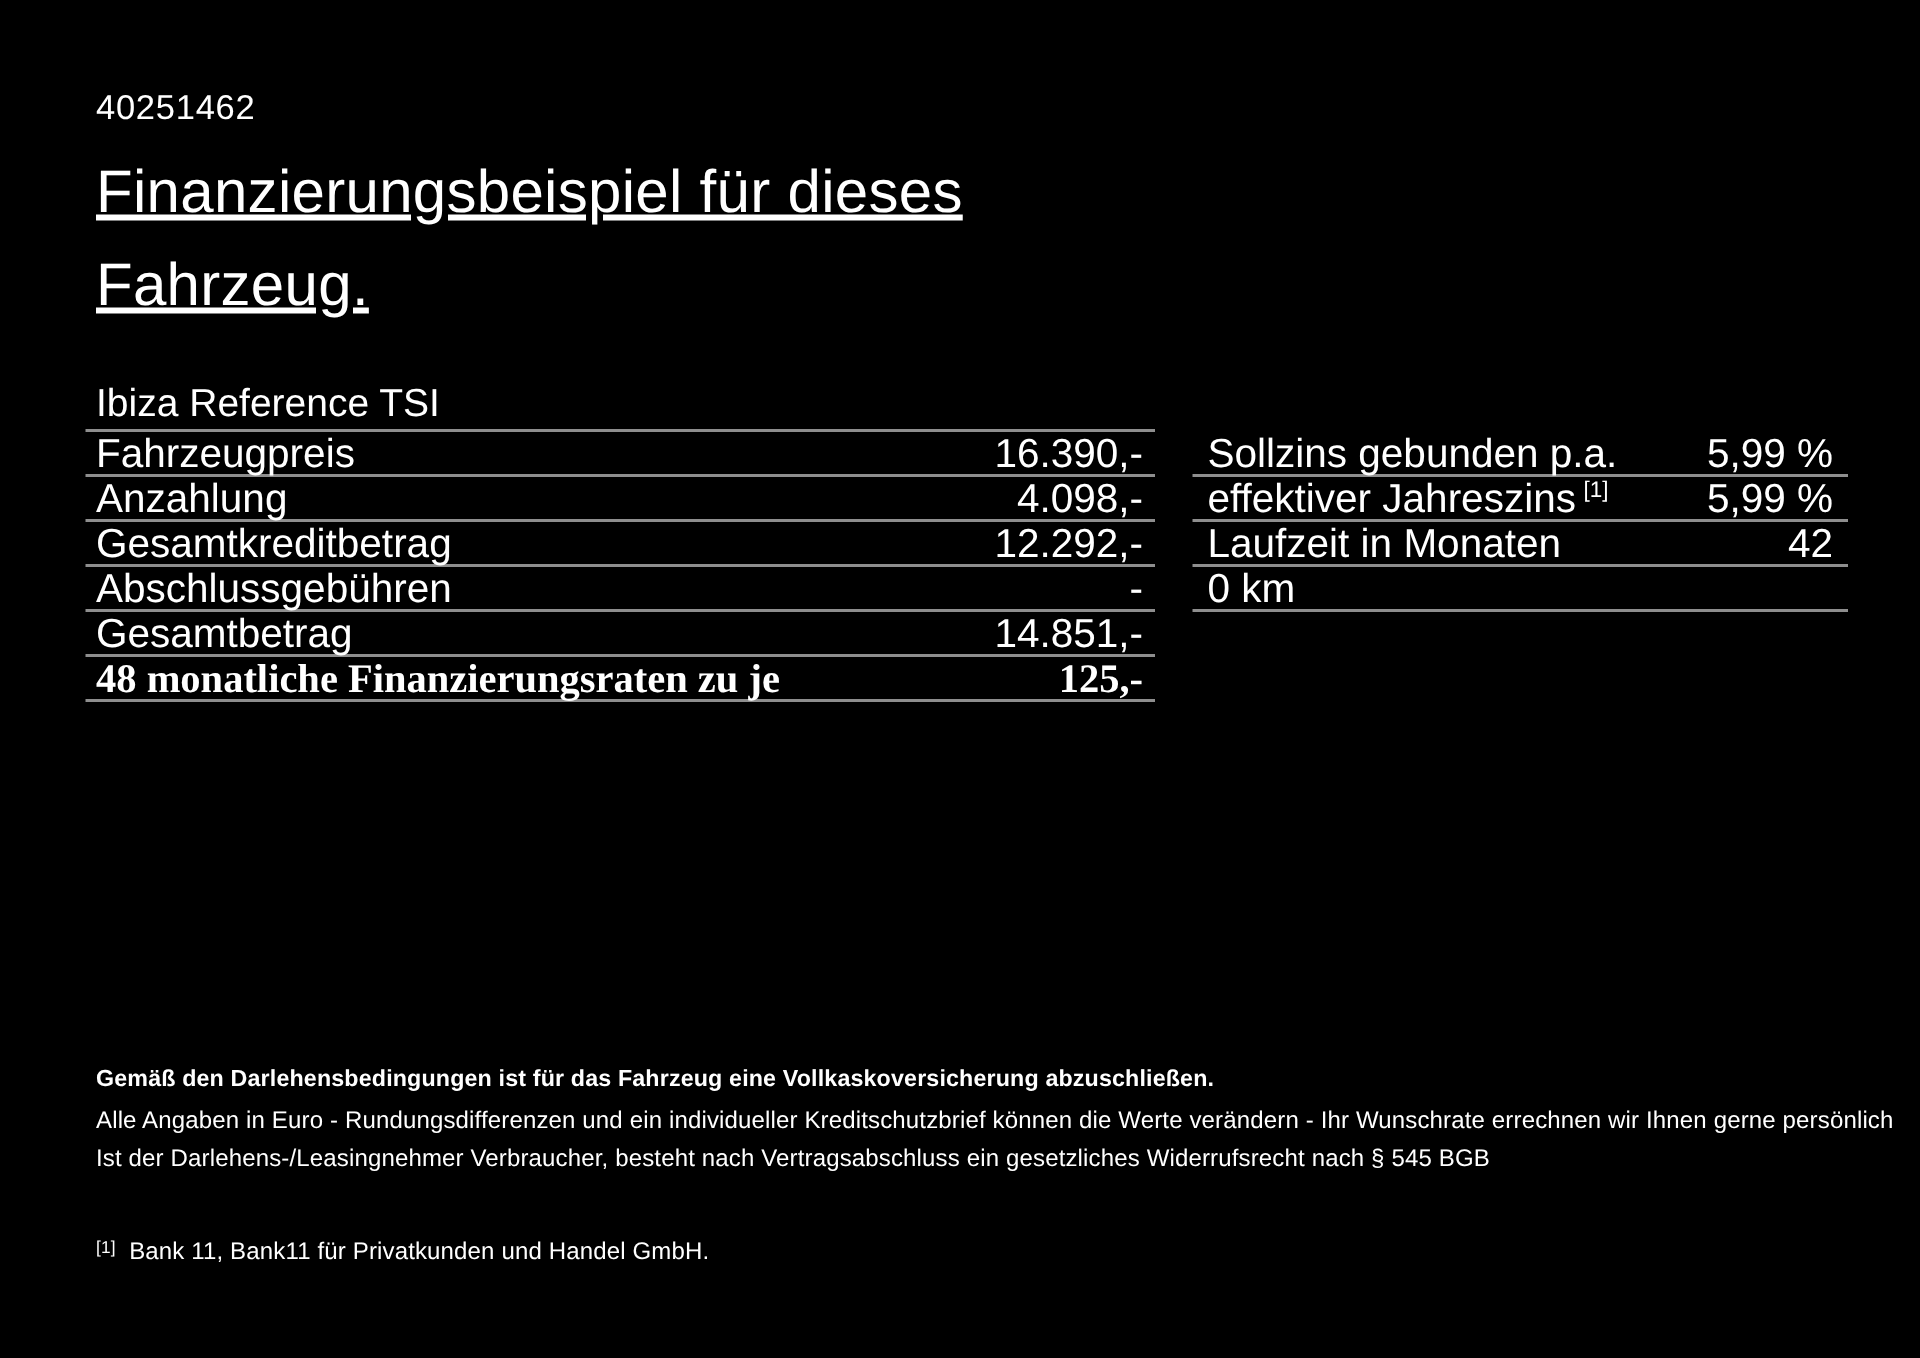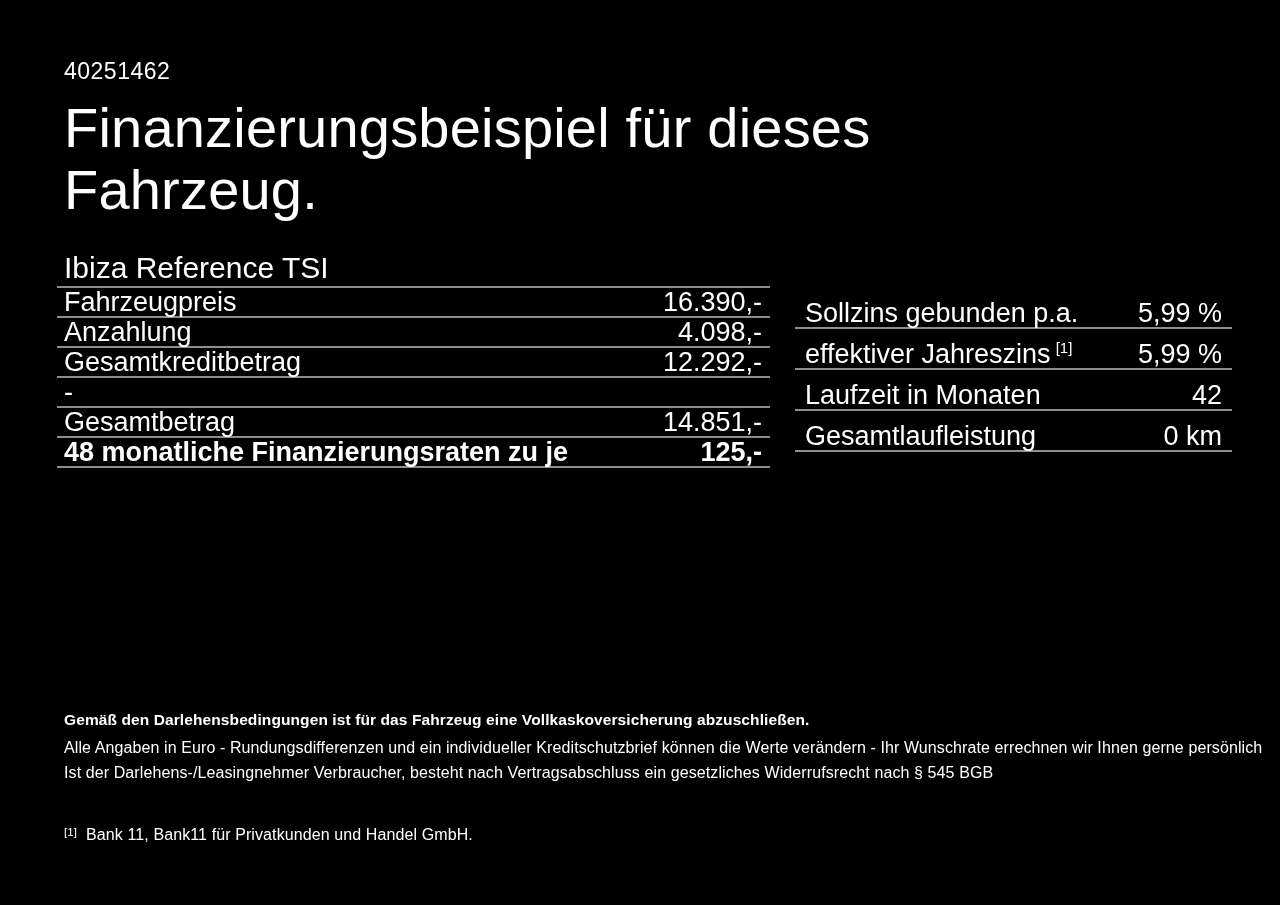--- a/index.html
+++ b/index.html
@@ -20,59 +20,60 @@
     left: 64px;
     top: 58px;
     font-size: 23px;
     letter-spacing: 0.5px;
   }
 
   .page-title {
     position: absolute;
     left: 64px;
     top: 97px;
-    font-size: 56px;
+    font-size: 40px;
     font-weight: 400;
     line-height: 62px;
     letter-spacing: 0.2px;
+    text-decoration: underline;
   }
   .page-title .tline { display: block; }
 
   
   .ftable {
     position: absolute;
     box-sizing: border-box;
   }
   .ftable-left  { left: 57px;  top: 246px; width: 713px; }
   .ftable-right { left: 795px; top: 288px; width: 437px; }
 
   .model-row {
     height: 40px;
     line-height: 44px;
-    font-size: 30px;
+    font-size: 26px;
     padding-left: 7px;
     border-bottom: 2px solid var(--divider, #8e8e8e);
     white-space: nowrap;
   }
 
   .trow {
     display: flex;
     justify-content: space-between;
     align-items: center;
     box-sizing: border-box;
     height: 30px;
     border-bottom: 2px solid var(--divider, #8e8e8e);
     font-size: 27px;
     padding: 0 8px 0 7px;
     white-space: nowrap;
   }
-  .ftable-right .trow { padding: 0 10px; margin-top: 11px; }
+  .ftable-right .trow { padding: 0 10px; }
   .trow .rlabel { text-align: left; }
   .trow .rvalue { text-align: right; }
-  .trow.total { font-weight: 700; }
+  .trow.total { font-weight: 700; font-family: Liberation Serif, serif; }
 
   .sup-mark {
     font-size: 15px;
     vertical-align: super;
     line-height: 0;
     margin-left: 5px;
   }
 
   
   .footnote {
@@ -114,20 +115,21 @@
     </div>
     <div class="trow">
       <span class="rlabel">Anzahlung</span>
       <span class="rvalue">4.098,-</span>
     </div>
     <div class="trow">
       <span class="rlabel">Gesamtkreditbetrag</span>
       <span class="rvalue">12.292,-</span>
     </div>
     <div class="trow">
+      <span class="rlabel">Abschlussgebühren</span>
       <span class="rvalue">-</span>
     </div>
     <div class="trow">
       <span class="rlabel">Gesamtbetrag</span>
       <span class="rvalue">14.851,-</span>
     </div>
     <div class="trow total">
       <span class="rlabel">48 monatliche Finanzierungsraten zu je</span>
       <span class="rvalue">125,-</span>
     </div>
@@ -140,21 +142,20 @@
     </div>
     <div class="trow">
       <span class="rlabel"><span>effektiver Jahreszins</span><span class="sup-mark">[1]</span></span>
       <span class="rvalue">5,99 %</span>
     </div>
     <div class="trow">
       <span class="rlabel">Laufzeit in Monaten</span>
       <span class="rvalue">42</span>
     </div>
     <div class="trow">
-      <span class="rlabel">Gesamtlaufleistung</span>
       <span class="rvalue">0 km</span>
     </div>
   </div>
 
   <div class="footnote fn-1">Alle Angaben in Euro - Rundungsdifferenzen und ein individueller Kreditschutzbrief können die Werte verändern - Ihr Wunschrate errechnen wir Ihnen gerne persönlich</div>
   <div class="footnote fn-bold">Gemäß den Darlehensbedingungen ist für das Fahrzeug eine Vollkaskoversicherung abzuschließen.</div>
   <div class="footnote fn-2">Ist der Darlehens-/Leasingnehmer Verbraucher, besteht nach Vertragsabschluss ein gesetzliches Widerrufsrecht nach § 545 BGB</div>
   <div class="footnote fn-ref">
     <span class="ref-marker">[1]</span><span>Bank 11, Bank11 für Privatkunden und Handel GmbH.</span>
   </div>

